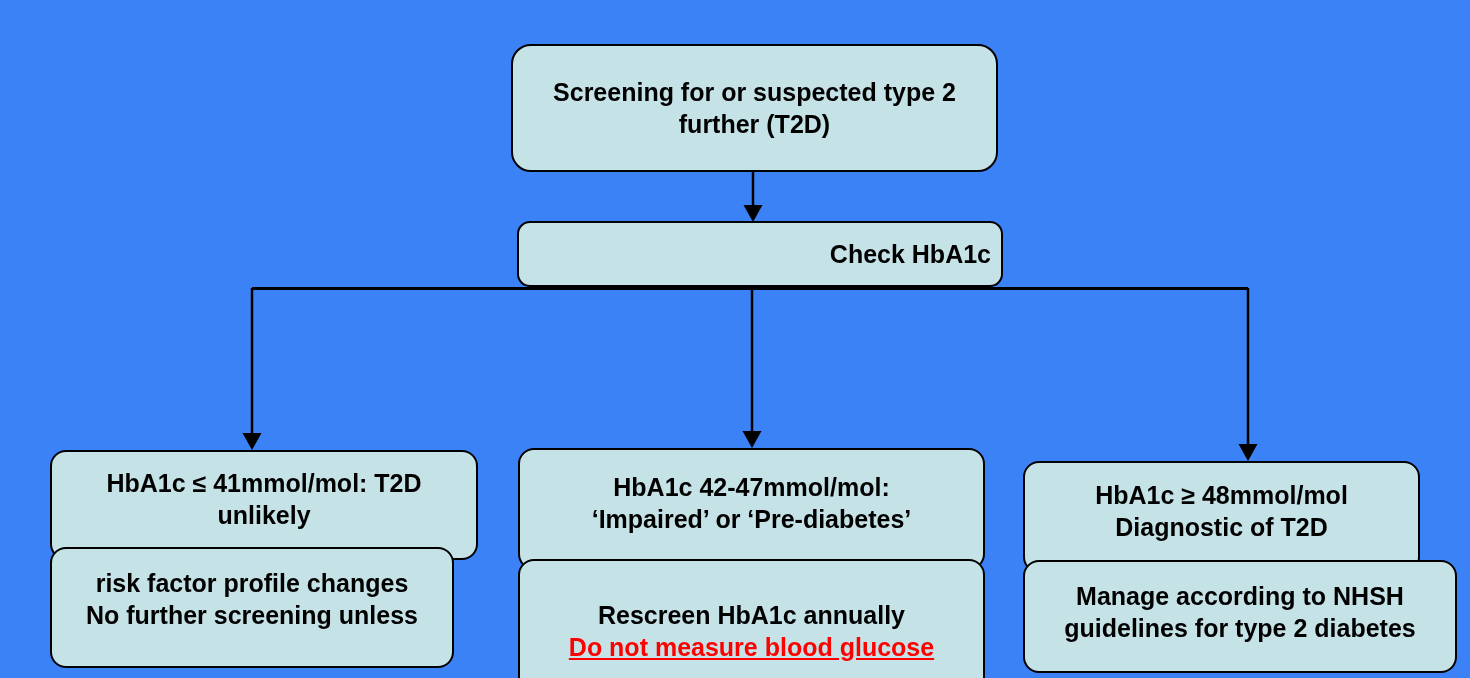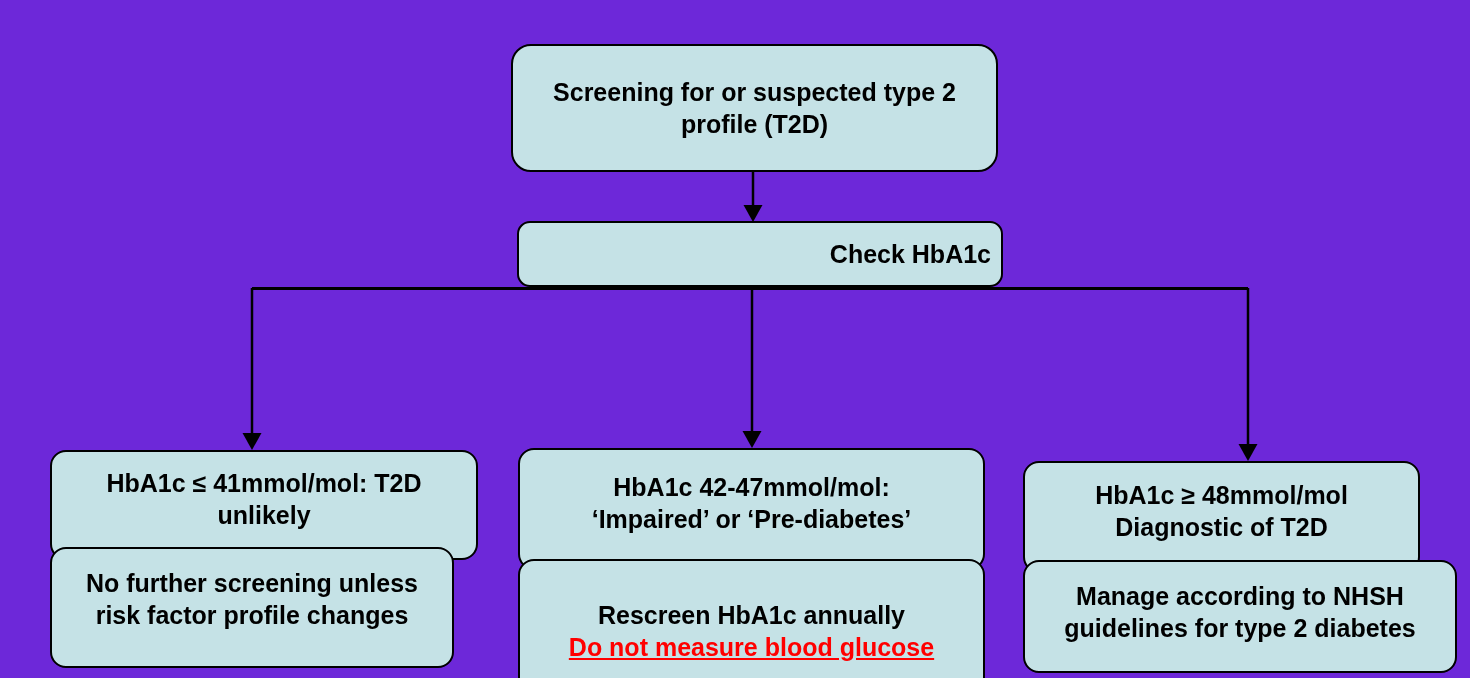--- a/index.html
+++ b/index.html
@@ -5,21 +5,21 @@
   html, body {
     margin: 0;
     padding: 0;
     background: #ffffff;
     font-family: "Liberation Sans", "DejaVu Sans", sans-serif;
   }
   .canvas {
     position: relative;
     width: 1470px;
     height: 678px;
-    background: #6d28d9;
+    background: #3b82f6;
     overflow: hidden;
   }
   svg.connectors {
     position: absolute;
     left: 0; top: 0;
     width: 1470px;
     height: 678px;
     z-index: 1;
   }
   .node {
@@ -69,35 +69,35 @@
 
     <line x1="752" y1="288" x2="752" y2="433" stroke="#000" stroke-width="2.5"></line>
     <polygon points="742.5,431 761.5,431 752,448"></polygon>
 
     <line x1="1248" y1="288" x2="1248" y2="446" stroke="#000" stroke-width="2.5"></line>
     <polygon points="1238.5,444 1257.5,444 1248,461"></polygon>
   </svg>
 
   <div class="node" id="node-start">
     <span class="line">Screening for or suspected type 2</span>
-    <span class="line">profile (T2D)</span>
+    <span class="line">further (T2D)</span>
   </div>
 
   <div class="node" id="node-check">
     <span class="line">Check HbA1c</span>
   </div>
 
   <div class="node" id="node-left-result">
     <span class="line">HbA1c ≤ 41mmol/mol: T2D</span>
     <span class="line">unlikely</span>
   </div>
 
   <div class="node" id="node-left-action">
+    <span class="line">risk factor profile changes</span>
     <span class="line">No further screening unless</span>
-    <span class="line">risk factor profile changes</span>
   </div>
 
   <div class="node" id="node-mid-result">
     <span class="line">HbA1c 42-47mmol/mol:</span>
     <span class="line">‘Impaired’ or ‘Pre-diabetes’</span>
   </div>
 
   <div class="node" id="node-mid-action">
     <span class="line">Rescreen HbA1c annually</span>
     <span class="line warning">Do not measure blood glucose</span>

